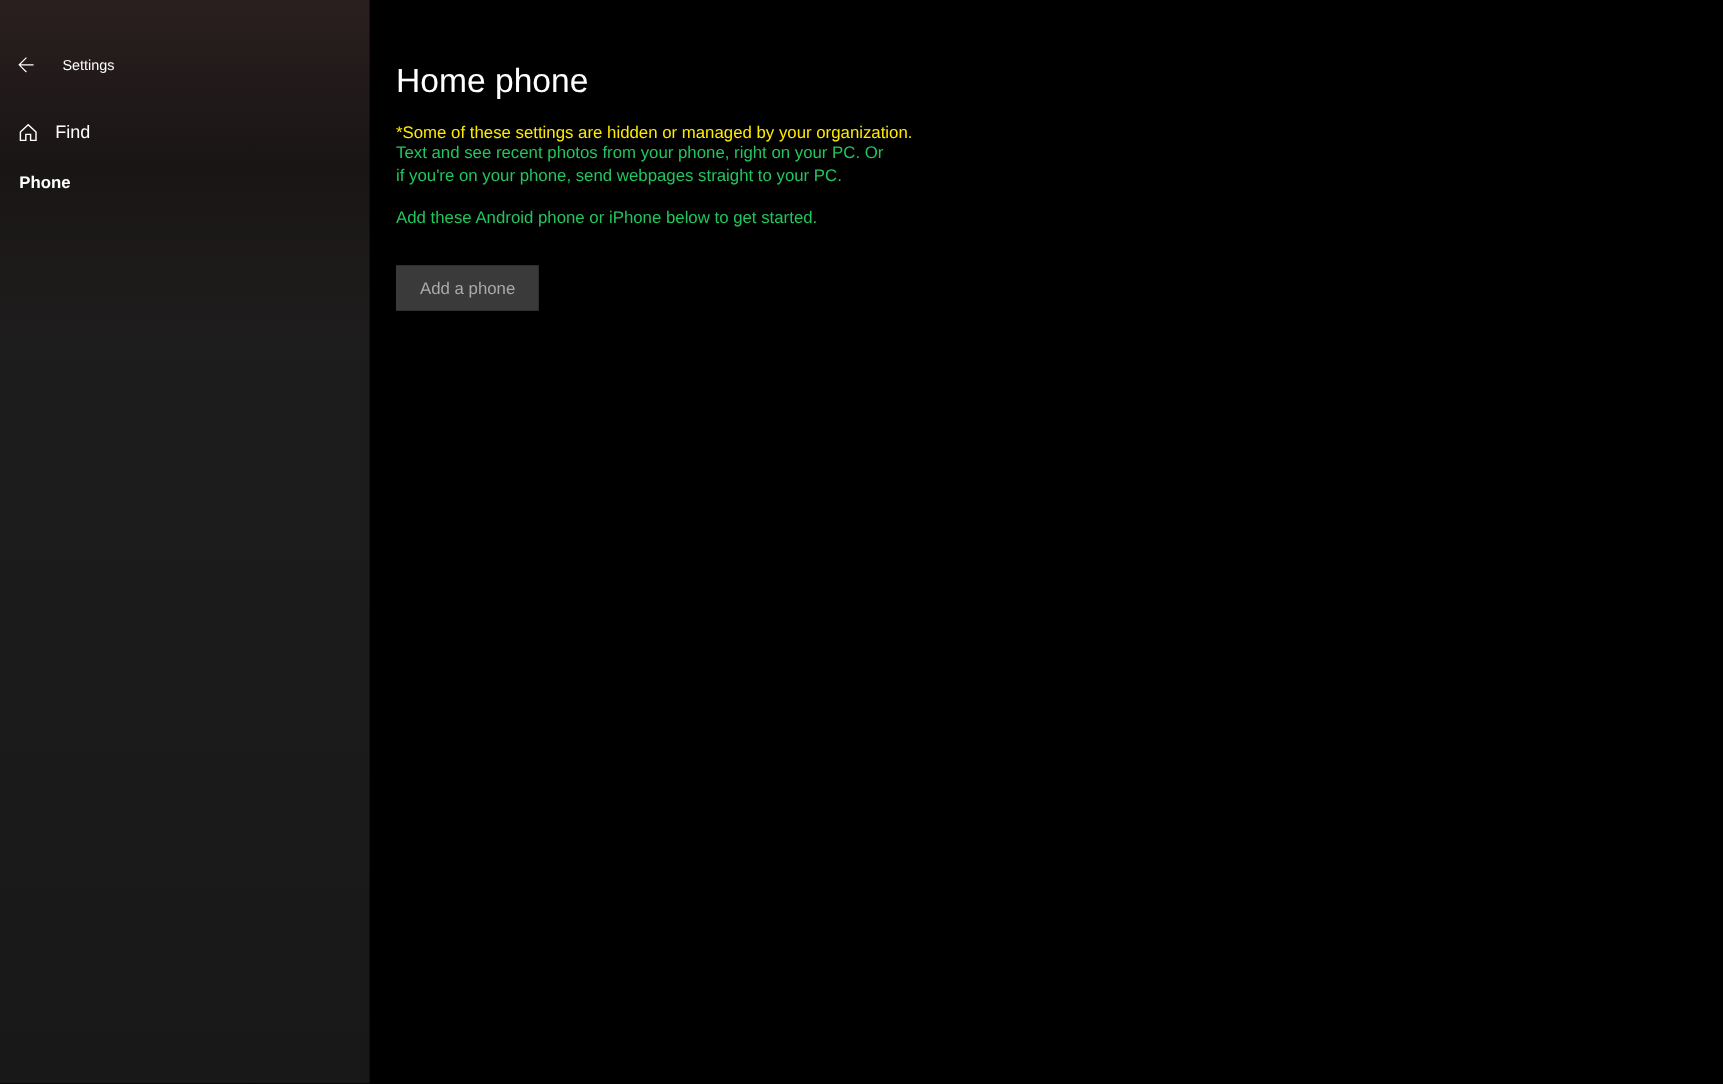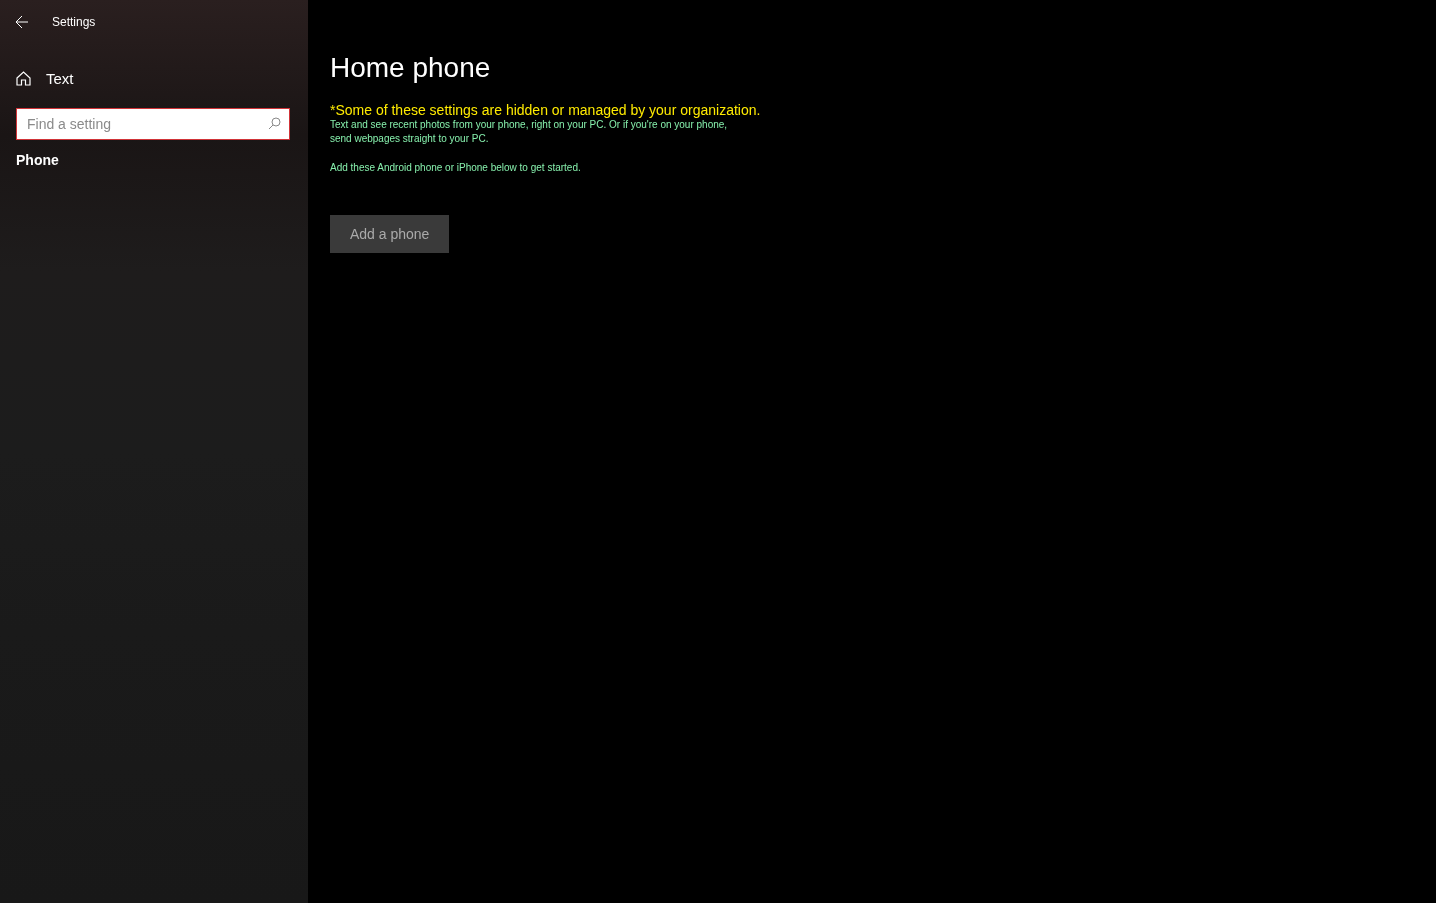--- a/index.html
+++ b/index.html
@@ -24,20 +24,21 @@
       background: linear-gradient(180deg, #2a1f1f 0%, #1a1515 15%, #1e1c1c 30%, #1c1c1c 50%, #1a1a1a 70%, #181818 100%);
       position: relative;
     }
     
     .header-row {
       display: flex;
       align-items: center;
       height: 44px;
       padding-left: 14px;
       gap: 22px;
+      margin-top: 32px;
     }
     
     .back-arrow {
       width: 16px;
       height: 16px;
       display: flex;
       align-items: center;
       justify-content: center;
       cursor: pointer;
     }
@@ -137,38 +138,38 @@
       color: #fff;
       margin-bottom: 18px;
     }
     
     .org-warning {
       font-size: 14px;
       color: #ffeb00;
     }
     
     .desc-text {
-      font-size: 10px;
-      color: #86efac;
+      font-size: 14px;
+      color: #22c55e;
       line-height: 1.35;
       max-width: 410px;
       margin-bottom: 16px;
     }
     
     .add-phone-btn {
       display: inline-flex;
       align-items: center;
       justify-content: center;
       height: 38px;
       padding: 0 20px;
       background: #3a3a3a;
       border: none;
       color: #aaa;
       font-size: 14px;
-      margin-top: 24px;
+      margin-top: 14px;
       cursor: not-allowed;
     }
   </style>
 </head>
 <body>
 
 <div class="sidebar">
 
   <div class="header-row">
     <div class="back-arrow">
@@ -178,34 +179,23 @@
     </div>
     <div class="header-title">Settings</div>
   </div>
 
   <div class="home-row">
     <div class="home-icon">
       <svg width="17" height="17" viewBox="0 0 17 17">
         <path d="M2 8 L8.5 2 L15 8 L15 15 L10.5 15 L10.5 10 L6.5 10 L6.5 15 L2 15 Z" stroke="#fff" stroke-width="1.2" fill="none"></path>
       </svg>
     </div>
-    <div class="home-label">Text</div>
+    <div class="home-label">Find</div>
   </div>
 
-  <div class="search-wrap">
-    <div class="search-box">
-      <input class="search-input" type="text" placeholder="Find a setting" style="">
-      <div class="search-icon">
-        <svg width="14" height="14" viewBox="0 0 14 14">
-          <circle cx="9" cy="5" r="4" stroke="#888" stroke-width="1" fill="none"></circle>
-          <line x1="6" y1="8" x2="2" y2="12" stroke="#888" stroke-width="1"></line>
-        </svg>
-      </div>
-    </div>
-  </div>
 
   <div class="nav-item">
     <span class="nav-item-label">Phone</span>
   </div>
 
 </div>
 
 <div class="main">
   <h1 class="page-title">Home phone</h1>
   

